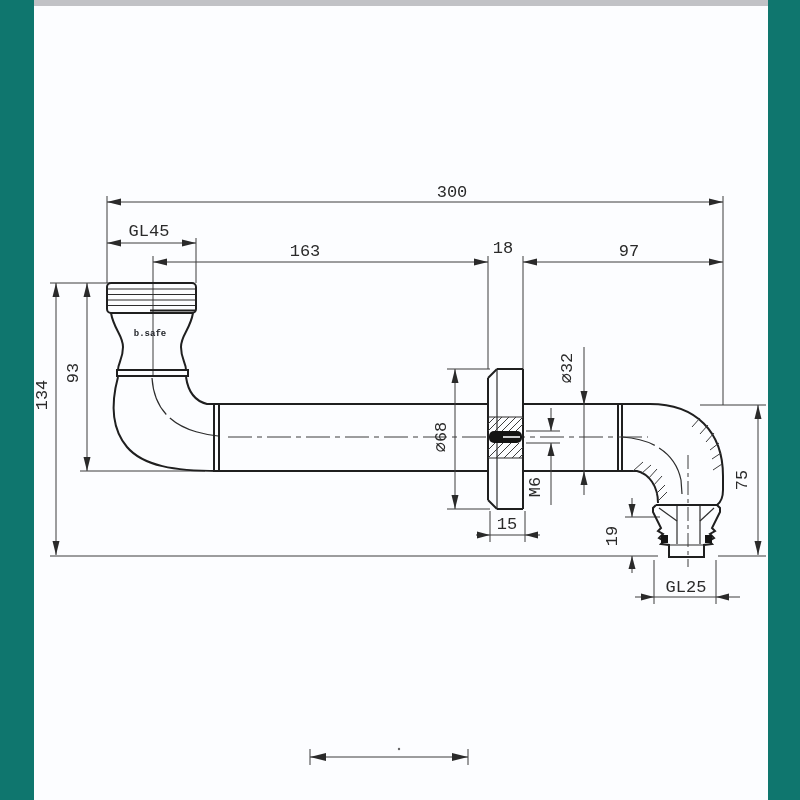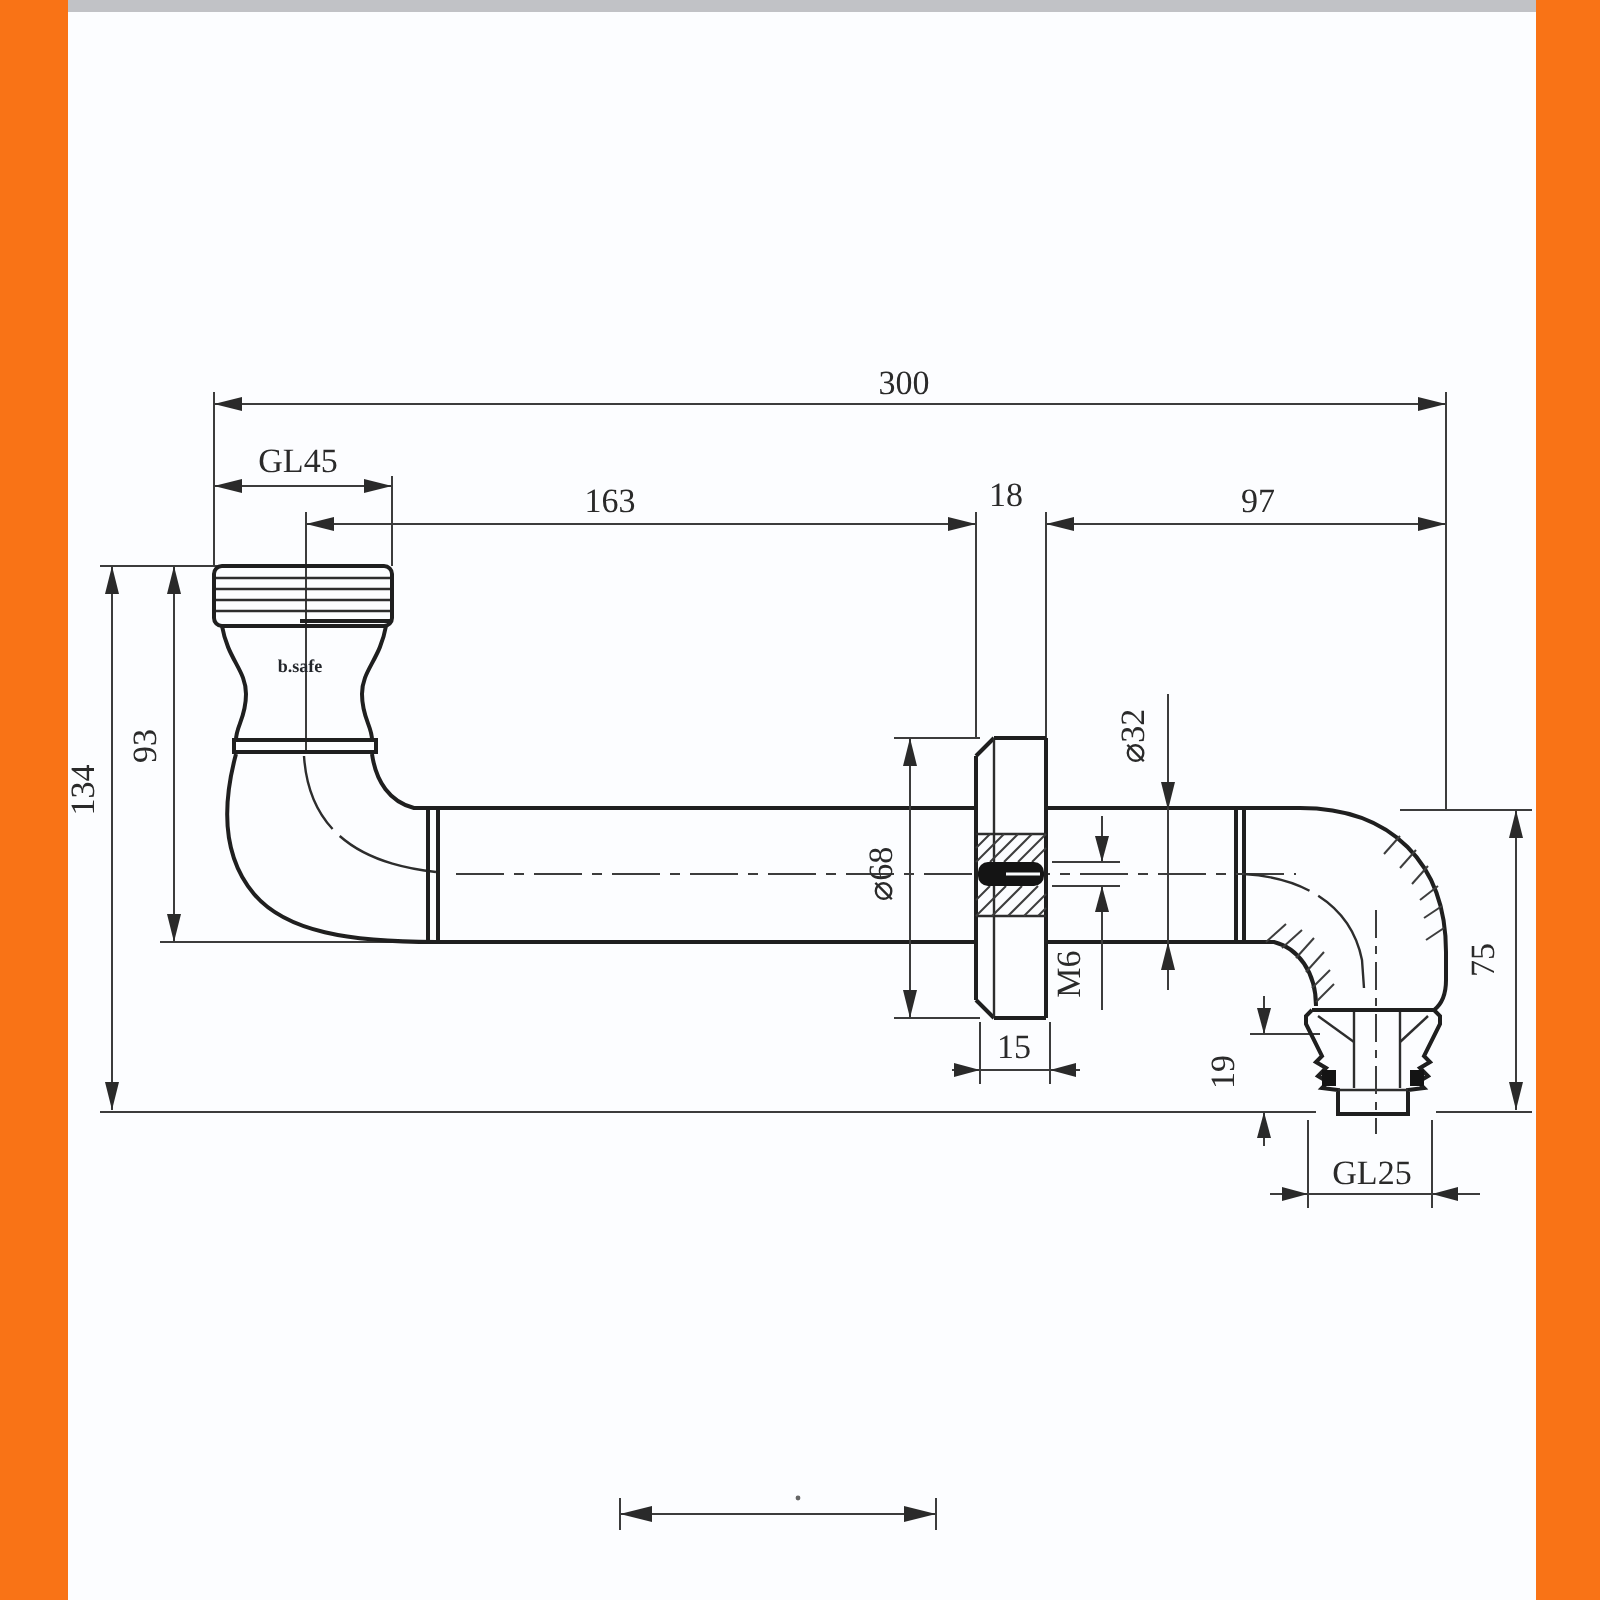--- a/index.html
+++ b/index.html
@@ -1,17 +1,17 @@
 <!DOCTYPE html>
 <html><head>
 <meta charset="utf-8">
 <style>
   html,body{margin:0;padding:0;background:#ffffff;}
-  .stage{position:relative;width:800px;height:800px;background:#f97316;overflow:hidden;
-         font-family:Liberation Serif, serif;}
+  .stage{position:relative;width:800px;height:800px;background:#0f766e;overflow:hidden;
+         font-family:Liberation Mono, monospace;}
   .canvas{position:absolute;left:34px;top:0;width:734px;height:800px;background:#fcfdff;}
   .topbar{position:absolute;left:34px;top:0;width:734px;height:6px;background:#c1c2c6;}
   svg{position:absolute;left:0;top:0;}
   .dimtext{font-size:17px;fill:#2a2a2a;}
   .logotext{font-size:9px;font-weight:bold;fill:#23262b;letter-spacing:0px;}
   .outline{stroke:#1f1f1f;stroke-width:2;fill:none;}
   .thin{stroke:#2d2d2d;stroke-width:1.2;fill:none;}
   .dim{stroke:#3c3c3c;stroke-width:1;fill:none;}
   .hatch{stroke:#3d3d3d;stroke-width:1;fill:none;}
   .arrow{fill:#2a2a2a;stroke:none;}

